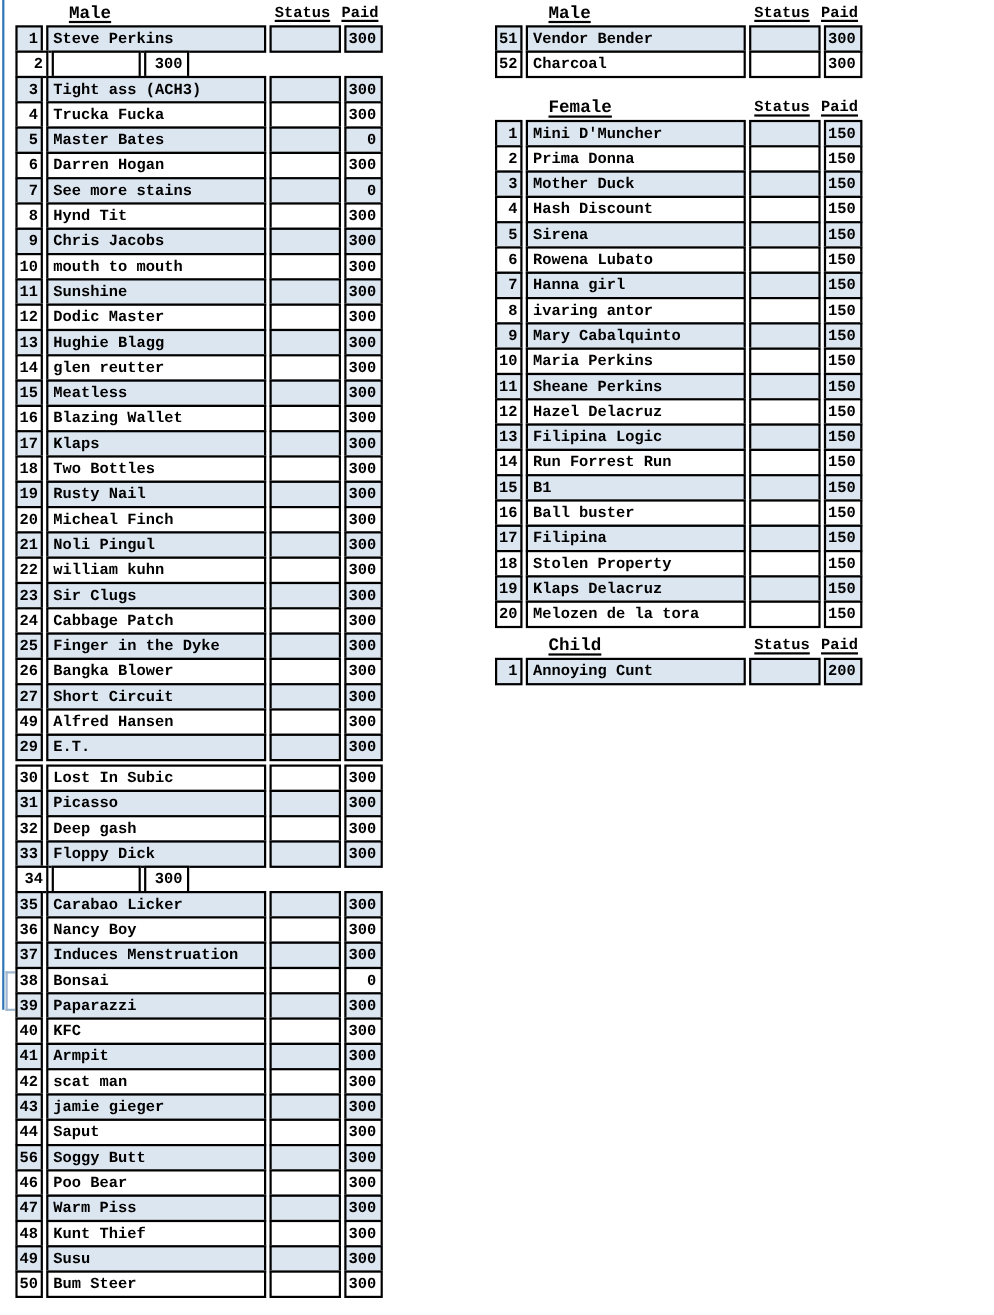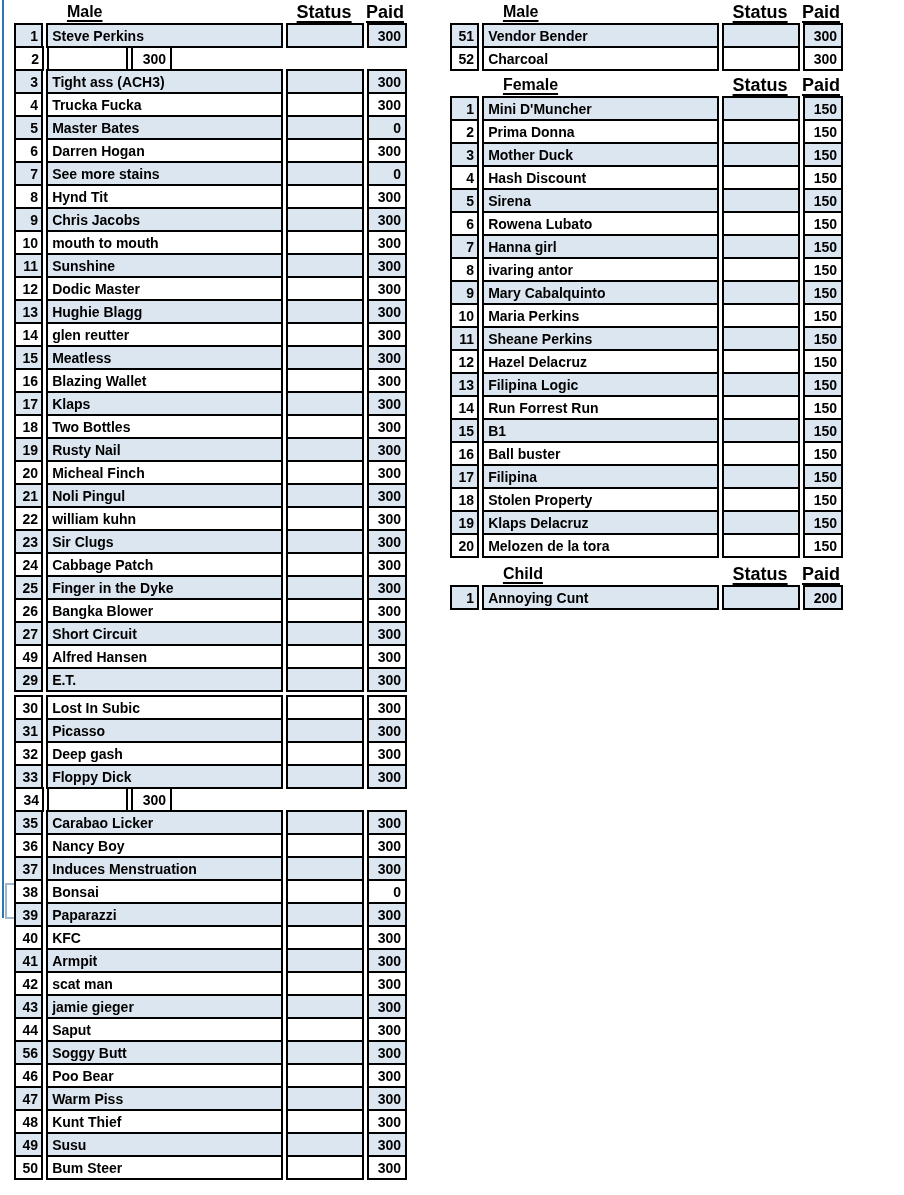--- a/index.html
+++ b/index.html
@@ -17,22 +17,22 @@
     font-weight:bold;color:var(--text);
   }
   .sheet{position:absolute;inset:0;}
   .left-line{position:absolute;left:2px;top:0;width:2px;height:918px;background:var(--line);}
   .bracket{position:absolute;left:5px;top:883px;width:9px;height:36px;
     border-left:2px solid var(--bracket);border-top:2px solid var(--bracket);border-bottom:2px solid var(--bracket);}
   .col{position:absolute;top:0;}
   .col-left{left:14px;}
   .col-right{left:450px;}
 
-  .tbl{width:393px;}
-  .tbl + .tbl{margin-top:2px;}
+  .tbl{width:334px;font-family:Liberation Mono, monospace;}
+  .tbl + .tbl{margin-top:15px;}
   .tbl.gap-before{margin-top:4px;}
 
   .hdr-row{display:flex;height:23px;align-items:center;}
   .row{display:flex;}
   .row + .row{margin-top:-2px;}
   .block + .block{margin-top:3px;}
 
   .cell{
     height:25px;display:flex;align-items:center;
     border:2px solid var(--border);background:#ffffff;
@@ -44,21 +44,21 @@
   .c-name{width:246px;padding-left:4px;}
   .c-status{width:81px;}
   .c-paid{width:41px;justify-content:flex-end;padding-right:4px;}
 
   .hdr-row .cell{border:none;background:transparent;height:23px;overflow:visible;}
   .t-title{
     font-size:16px;margin-left:17px;
     text-decoration:underline;text-decoration-thickness:2px;text-underline-offset:3px;
   }
   .hdr-label{
-    display:block;width:100%;text-align:center;font-size:18px;
+    display:block;width:100%;text-align:center;font-size:14px;
     text-decoration:underline;text-decoration-thickness:2px;text-underline-offset:3px;
   }
 </style>
 </head>
 <body>
 
 <div class="sheet">
   <div class="left-line"></div>
   <div class="bracket"></div>
   <div class="col col-left" id="col-left">

